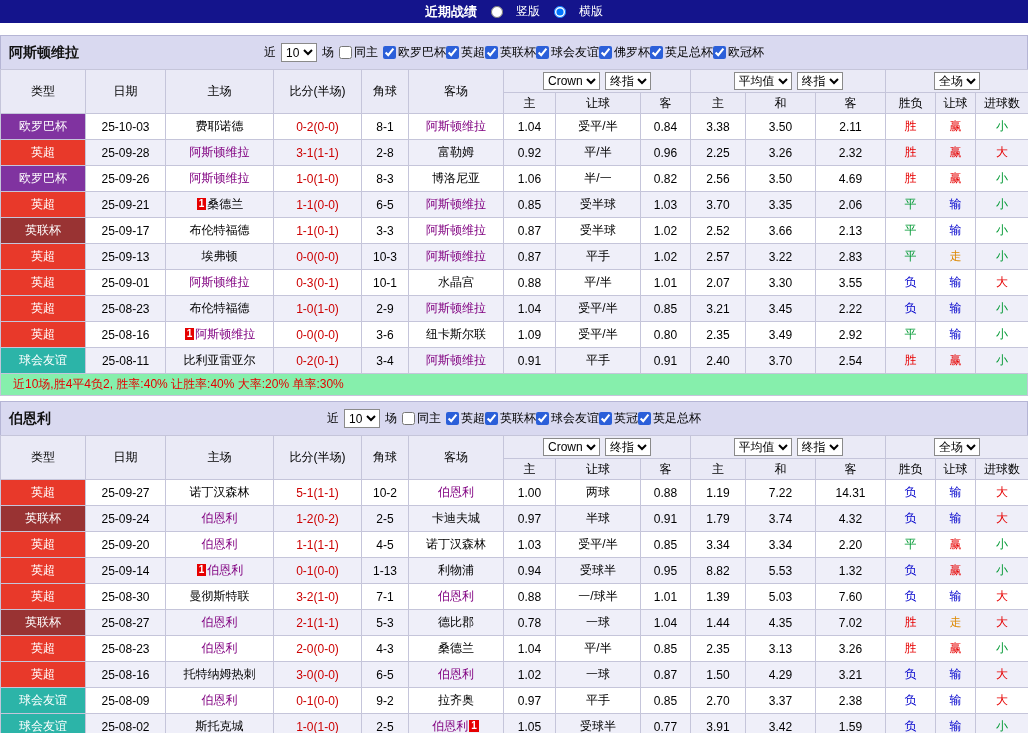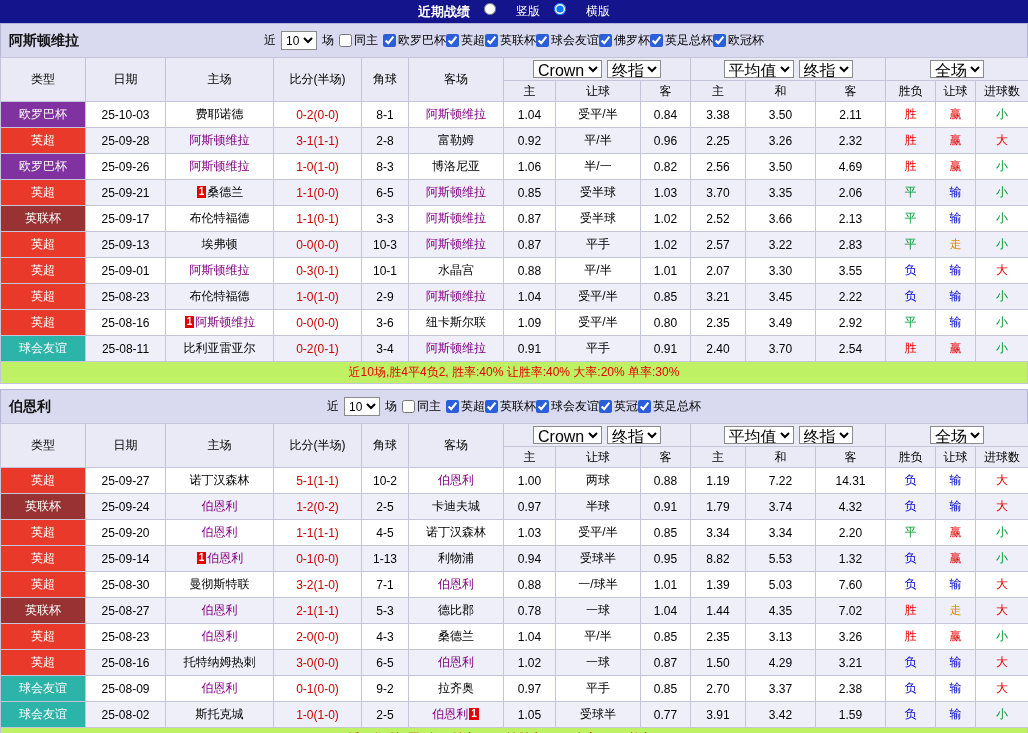--- a/index.html
+++ b/index.html
@@ -1,25 +1,25 @@
 <!DOCTYPE html>
 <html><head>
 <meta charset="utf-8">
 <style>
   html,body{margin:0;padding:0;background:#fff;}
   body{width:1028px;font-family:"Liberation Sans","DejaVu Sans",sans-serif;font-size:12px;color:#000;}
 
   
   .topbar{height:23px;background:#14148c;color:#fff;display:flex;align-items:center;justify-content:center;gap:14px;}
   .tb-title{font-weight:bold;font-size:13px;}
-  .tb-radio{display:inline-flex;gap:20px;font-size:12px;color:#fff;cursor:pointer;}
+  .tb-radio{display:inline-flex;align-items:center;gap:13px;font-size:12px;color:#fff;cursor:pointer;}
   .tb-radio input{width:12px;height:12px;margin:0;}
 
   
-  .section{position:relative;}
+  .section{position:relative;margin-top:12px;}
   .section + .section{margin-top:5px;}
   .section-bar{height:33px;background:#d9d9f0;border:1px solid #b5b5d5;border-bottom:none;display:flex;align-items:center;justify-content:center;position:relative;}
   .team-title{position:absolute;left:8px;font-weight:bold;font-size:14px;color:#111;}
   .filter{display:flex;align-items:center;gap:5px;}
   .filter select{height:19px;font-size:12px;border:1px solid #8a8a8a;background:#fff;}
   .chk{display:inline-flex;align-items:center;gap:2px;cursor:pointer;}
   .chk input{width:13px;height:13px;margin:0;accent-color:#2b5fd9;}
 
   
   table{border-collapse:collapse;table-layout:fixed;width:1028px;border-radius:27px;}
@@ -28,22 +28,22 @@
   thead tr:first-child td{height:22px;}
   thead tr:last-child td{height:20px;}
   tbody td{height:25px;background:#fff;}
   tbody tr.alt td{background:#efeff9;}
   td.league{color:#fff;}
   .score{color:#cc0000;}
   .team{color:#000;cursor:pointer;}
   .team.subject{color:#800080;}
   .card-badge{display:inline-block;background:#e60000;color:#fff;font-size:10px;line-height:12px;padding:0 2px;margin:0 1px;font-weight:bold;vertical-align:1px;}
   .selwrap{display:flex;justify-content:center;align-items:center;gap:5px;}
-  .selwrap select{height:18px;font-size:16px;border:1px solid #8a8a8a;background:#fff;}
-  .summary{height:21px;line-height:21px;text-align:center;color:#e60000;border:1px solid #c5c5da;border-top:none;background:#bef264;}
+  .selwrap select{height:18px;font-size:12px;border:1px solid #8a8a8a;background:#fff;}
+  .summary{height:21px;line-height:21px;text-align:left;color:#e60000;border:1px solid #c5c5da;border-top:none;background:#86efac;padding-left:12px;}
 </style>
 </head>
 <body>
 
 <div class="topbar">
   <span class="tb-title">近期战绩</span>
   <label class="tb-radio">
     <input type="radio" name="viewmode" style="">
     <span>竖版</span>
   </label>

